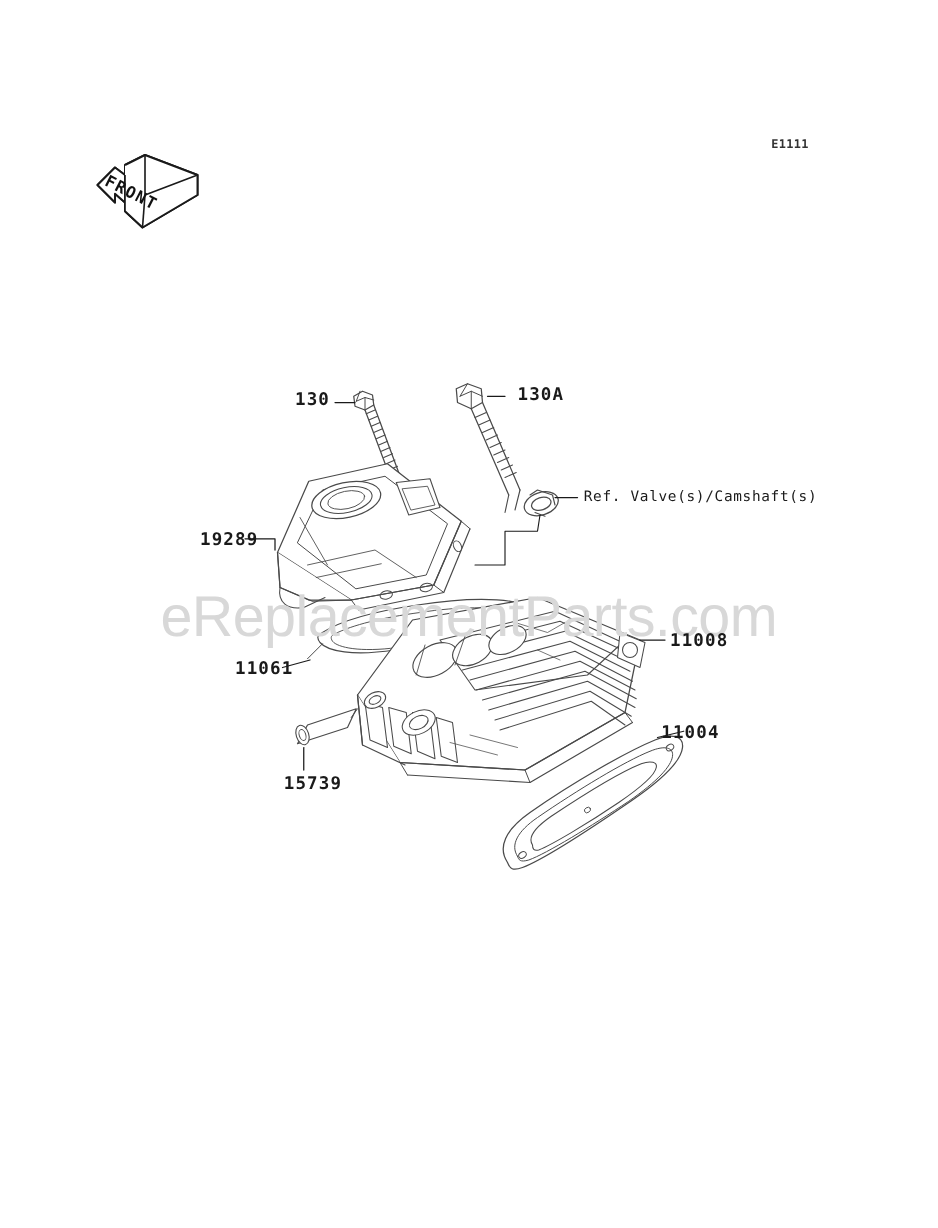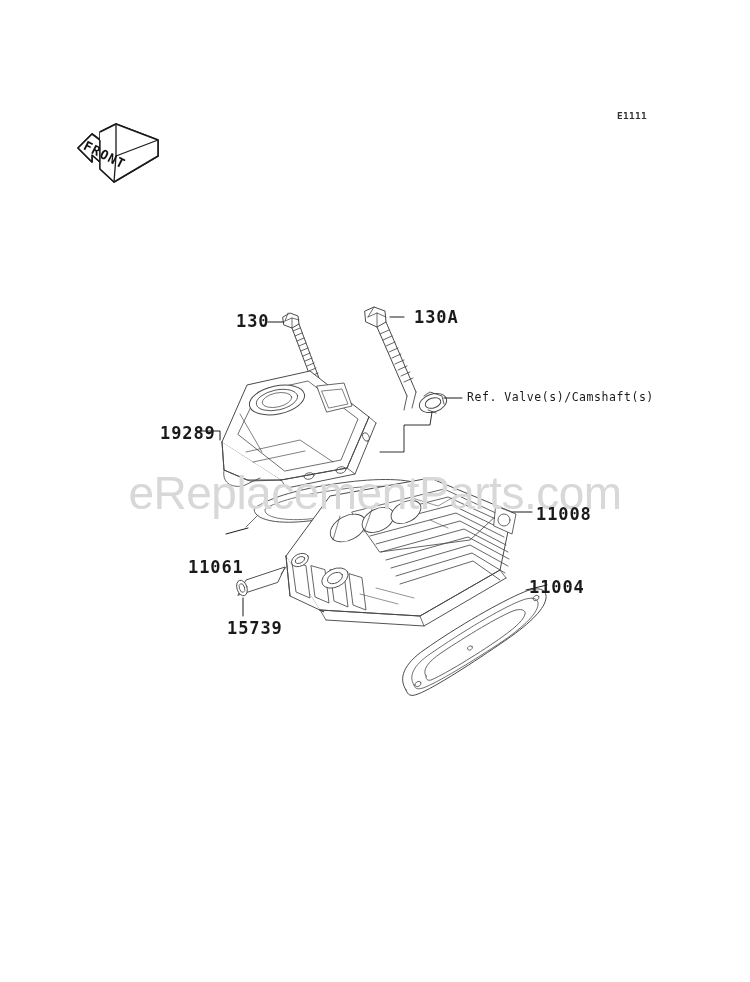--- a/index.html
+++ b/index.html
@@ -26,21 +26,21 @@
   .svg-layer {
     position: absolute;
     left: 0;
     top: 0;
     width: 750px;
     height: 982px;
   }
   .label {
     position: absolute;
     font-family: "DejaVu Sans Mono", monospace;
-    font-size: 17px;
+    font-size: 14px;
     font-weight: bold;
     color: #1a1a1a;
     letter-spacing: 0.9px;
     white-space: nowrap;
     line-height: 1;
   }
   .ref-label {
     position: absolute;
     font-family: "DejaVu Sans Mono", monospace;
     font-size: 11.5px;
@@ -314,21 +314,21 @@
   <div class="watermark">eReplacementParts.com</div>
 
   <div class="label" style="left:236px; top:313px;">130</div>
 
   <div class="label" style="left:414px; top:309px;text-align:right;">130A</div>
 
   <div class="ref-label" style="left:467px; top:392px;">Ref. Valve(s)/Camshaft(s)</div>
 
   <div class="label" style="left:160px; top:425px;">19289</div>
 
-  <div class="label" style="left:188px; top:528px;margin-top:31px;">11061</div>
+  <div class="label" style="left:188px; top:528px;">11061</div>
 
   <div class="label" style="left:536px; top:506px;">11008</div>
 
   <div class="label" style="left:529px; top:579px;">11004</div>
 
   <div class="label" style="left:227px; top:620px;">15739</div>
 
 </div>
 
 </body></html>

